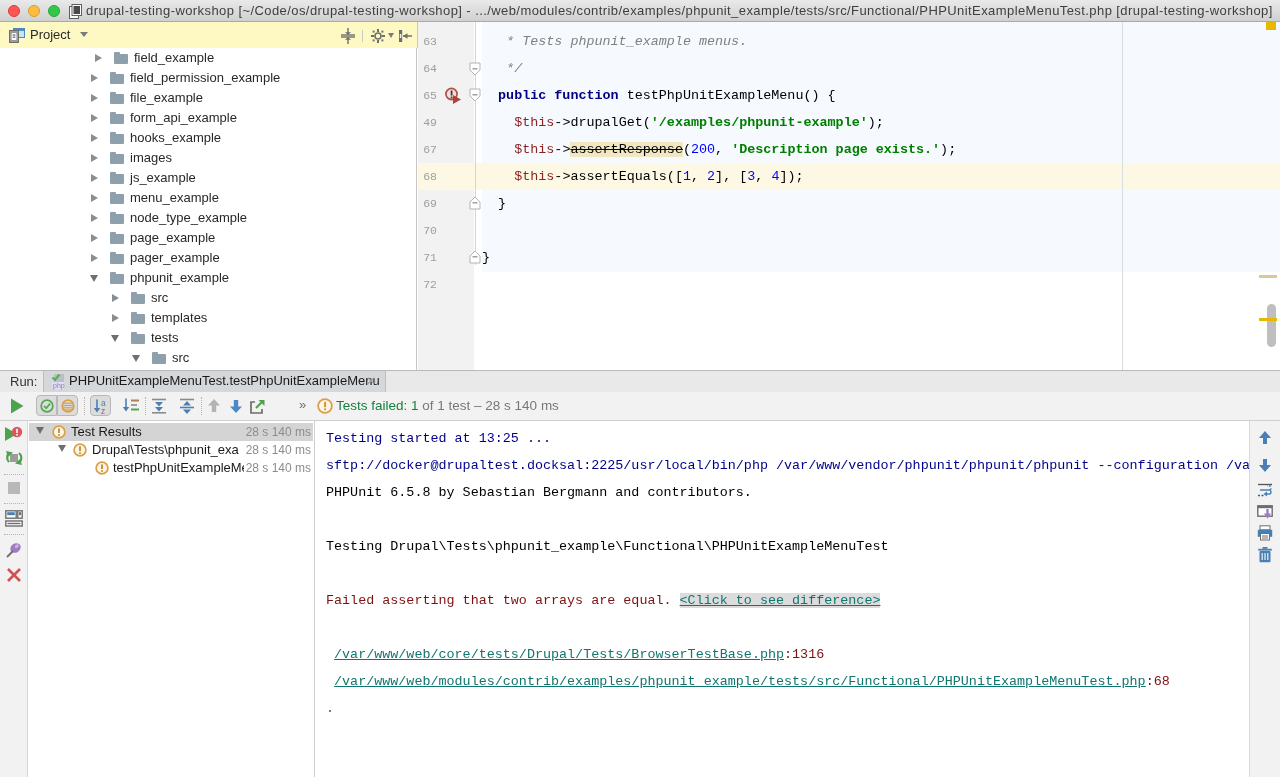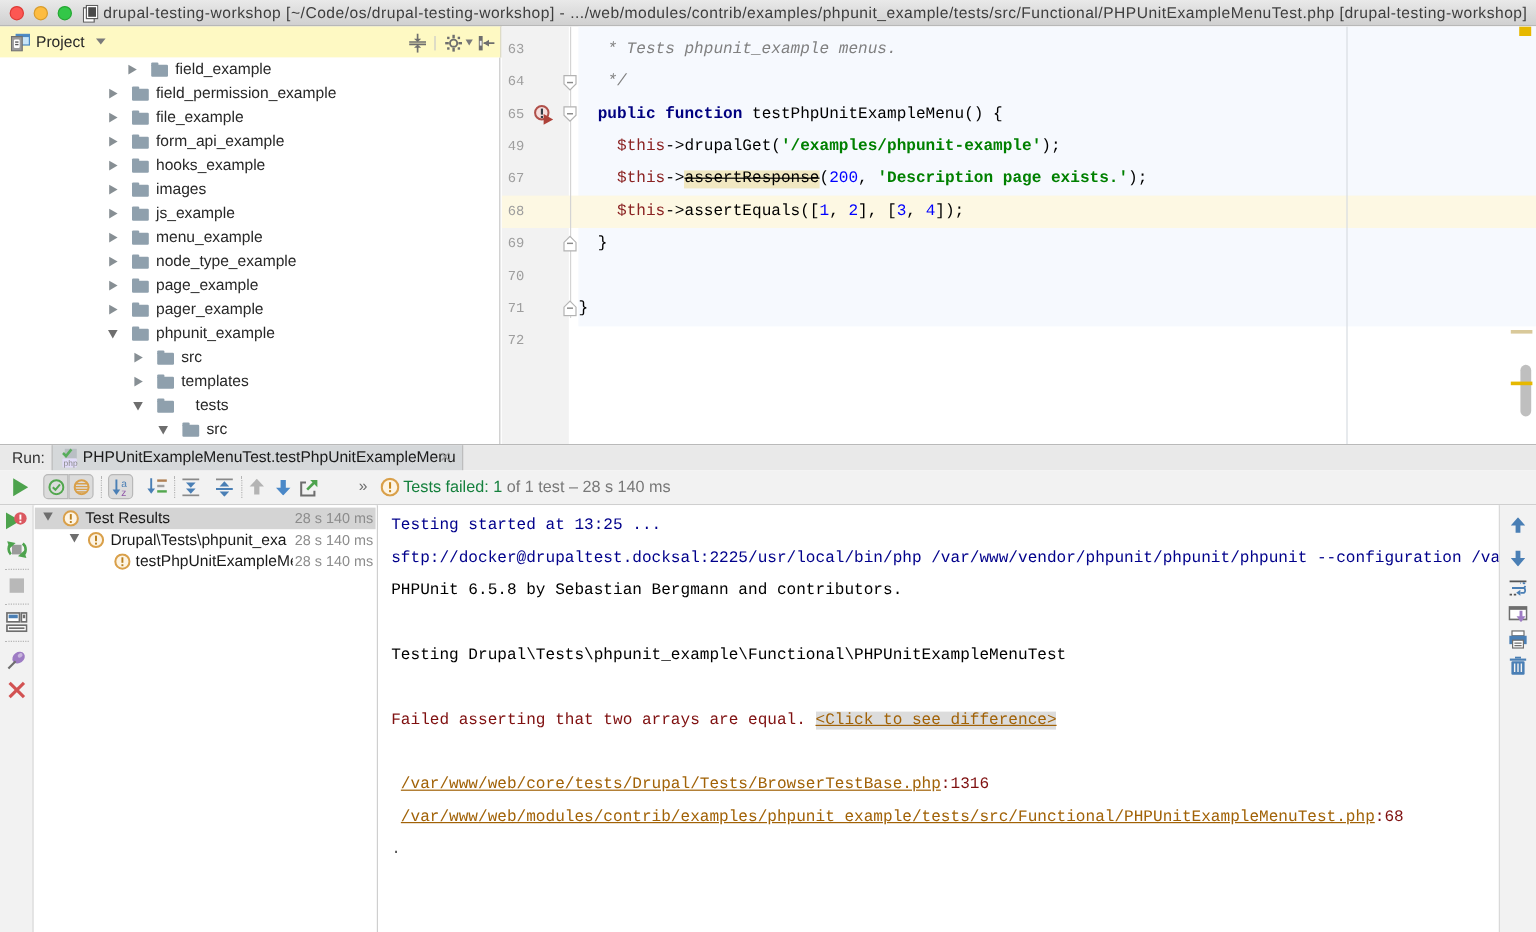--- a/index.html
+++ b/index.html
@@ -48,21 +48,21 @@
   #toolrow { position:absolute; left:0; top:21px; width:1280px; height:28px; background:#f2f2f2; }
   #runcontent { position:absolute; left:0; top:49px; width:1280px; height:358px; border-top:1px solid #cfcfcf; }
   #lstripe { position:absolute; left:0; top:0; width:28px; height:358px; background:#f2f2f2; border-right:1px solid #d9d9d9; }
   #testtree { position:absolute; left:29px; top:0; width:284px; height:358px; background:#fff; font-size:13px; color:#1a1a1a; }
   #console { position:absolute; left:314px; top:0; width:935px; height:358px; background:#fff; border-left:1px solid #cfcfcf; overflow:hidden; }
   #rstripe { position:absolute; left:1249px; top:0; width:31px; height:358px; background:#f2f2f2; border-left:1px solid #d9d9d9; }
   .ttime { position:absolute; right:2px; font-size:12px; color:#8c8c8c; }
   #console pre { position:absolute; left:11px; top:10px; line-height:27px; font-size:13.4px; color:#000; }
   .navy { color:#00008b; }
   .dred { color:#7f1010; }
-  .lnk { color:#a16207; text-decoration:underline; }
+  .lnk { color:#0f766e; text-decoration:underline; }
   .lnkbg { background:#dcdcdc; }
 </style>
 </head>
 <body>
 
   <div class="abs" id="titlebar">
     <div class="tl" style="left:8px;  background:#fc5753; border:0.5px solid #de3a36;"></div>
     <div class="tl" style="left:28px; background:#fdbc40; border:0.5px solid #d89c2b;"></div>
     <div class="tl" style="left:48px; background:#33c748; border:0.5px solid #24a732;"></div>
     <svg class="abs" style="left:69px; top:4px;" width="13" height="15" viewBox="0 0 13 15">
@@ -110,21 +110,21 @@
     </svg>
     <div class="tri-d" style="left:388px;top:11px;border-top-color:#7a7a7a;border-top-width:5px;border-left-width:3.5px;border-right-width:3.5px;"></div>
     <svg class="abs" style="left:398px;top:6px;" width="15" height="16" viewBox="0 0 15 16">
       <rect x="1" y="2" width="3.2" height="12" fill="#6e6e6e"></rect>
       <rect x="1.8" y="6" width="1.6" height="4" fill="#f0f0f0"></rect>
       <line x1="5" y1="8" x2="14" y2="8" stroke="#6e6e6e" stroke-width="1.5"></line>
       <polygon points="5,8 9.5,5.2 9.5,10.8" fill="#6e6e6e"></polygon>
     </svg>
   </div>
   <div class="abs" id="proj-tree">
-    <div class="trow" style="left:16px;top:0px;width:393px;">
+    <div class="trow" style="left:4px;top:0px;width:393px;">
       <div class="tri-r" style="left:91px;"></div>
       <div class="folder" style="left:110px;"></div>
       <span style="position:absolute;left:130px;">field_example</span>
     </div>
     <div class="trow" style="left:0;top:20px;width:417px;">
       <div class="tri-r" style="left:91px;"></div>
       <div class="folder" style="left:110px;"></div>
       <span style="position:absolute;left:130px;">field_permission_example</span>
     </div>
     <div class="trow" style="left:0;top:40px;width:417px;">
@@ -183,21 +183,21 @@
       <span style="position:absolute;left:151px;">src</span>
     </div>
     <div class="trow" style="left:0;top:260px;width:417px;">
       <div class="tri-r" style="left:112px;"></div>
       <div class="folder" style="left:131px;"></div>
       <span style="position:absolute;left:151px;">templates</span>
     </div>
     <div class="trow" style="left:0;top:280px;width:417px;">
       <div class="tri-d" style="left:111px;"></div>
       <div class="folder" style="left:131px;"></div>
-      <span style="position:absolute;left:151px;margin-left:12px;">tests</span>
+      <span style="position:absolute;left:151px;">tests</span>
     </div>
     <div class="trow" style="left:0;top:300px;width:417px;">
       <div class="tri-d" style="left:132px;"></div>
       <div class="folder" style="left:152px;"></div>
       <span style="position:absolute;left:172px;">src</span>
     </div>
   </div>
 
   <div class="abs" id="editor">
     <div id="gutterbg" style="position:absolute;left:0;top:0;width:56px;height:348px;background:#f2f2f2;"></div>

